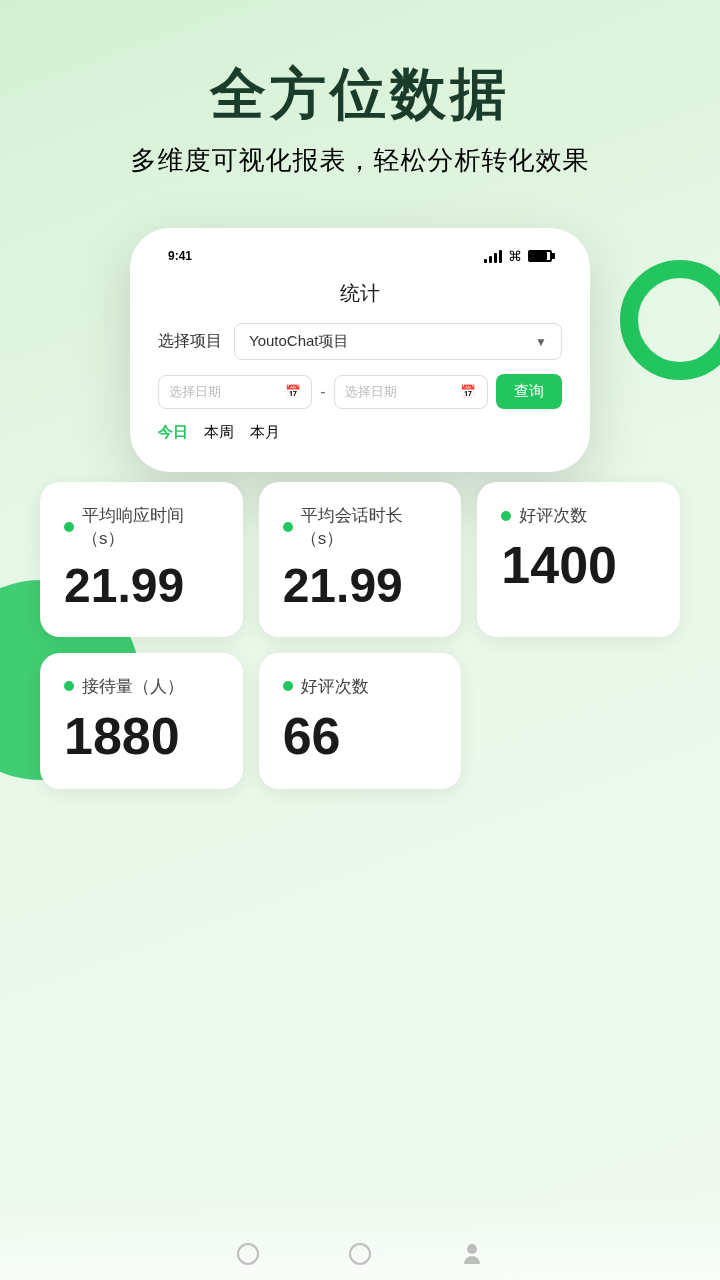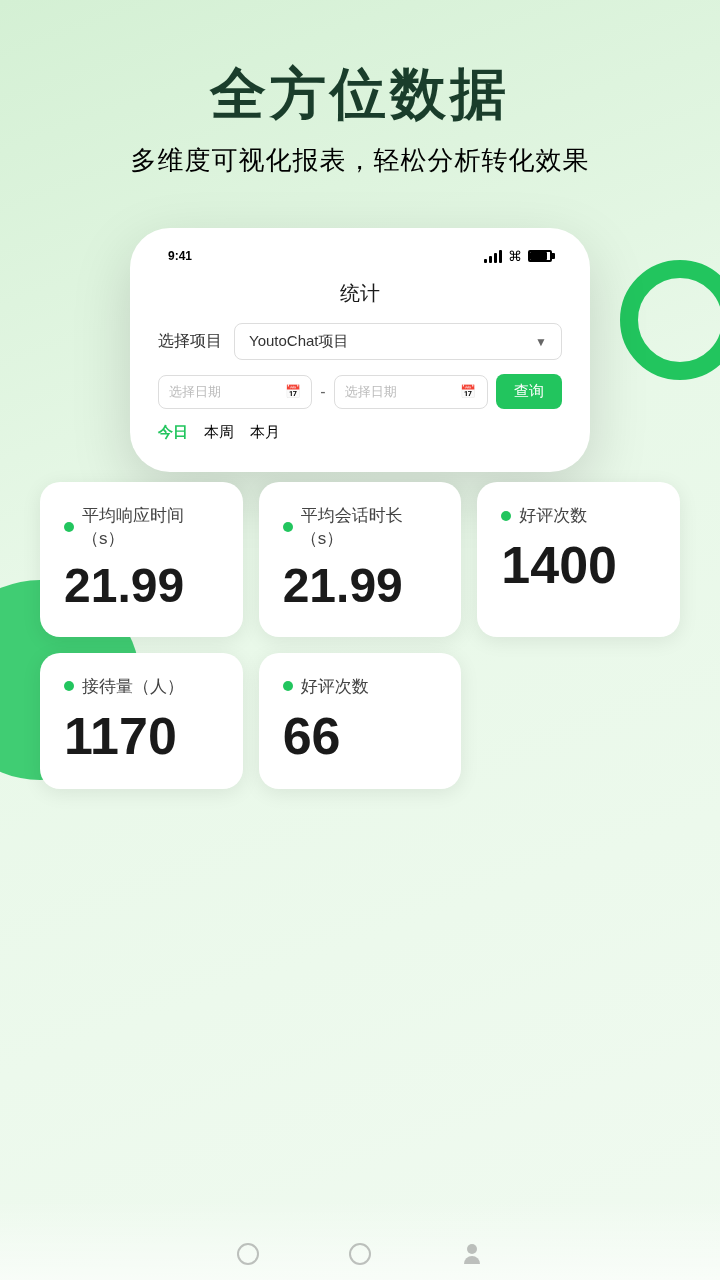--- a/index.html
+++ b/index.html
@@ -425,21 +425,21 @@
           <span>好评次数</span>
         </div>
         <div class="stat-value stat-value-large">1400</div>
       </div>
 
       <div class="stat-card">
         <div class="stat-card-label">
           <div class="green-dot"></div>
           <span>接待量（人）</span>
         </div>
-        <div class="stat-value stat-value-large">1170</div>
+        <div class="stat-value stat-value-large">1880</div>
       </div>
 
       <div class="stat-card">
         <div class="stat-card-label">
           <div class="green-dot"></div>
           <span>好评次数</span>
         </div>
         <div class="stat-value stat-value-large">66</div>
       </div>
 

